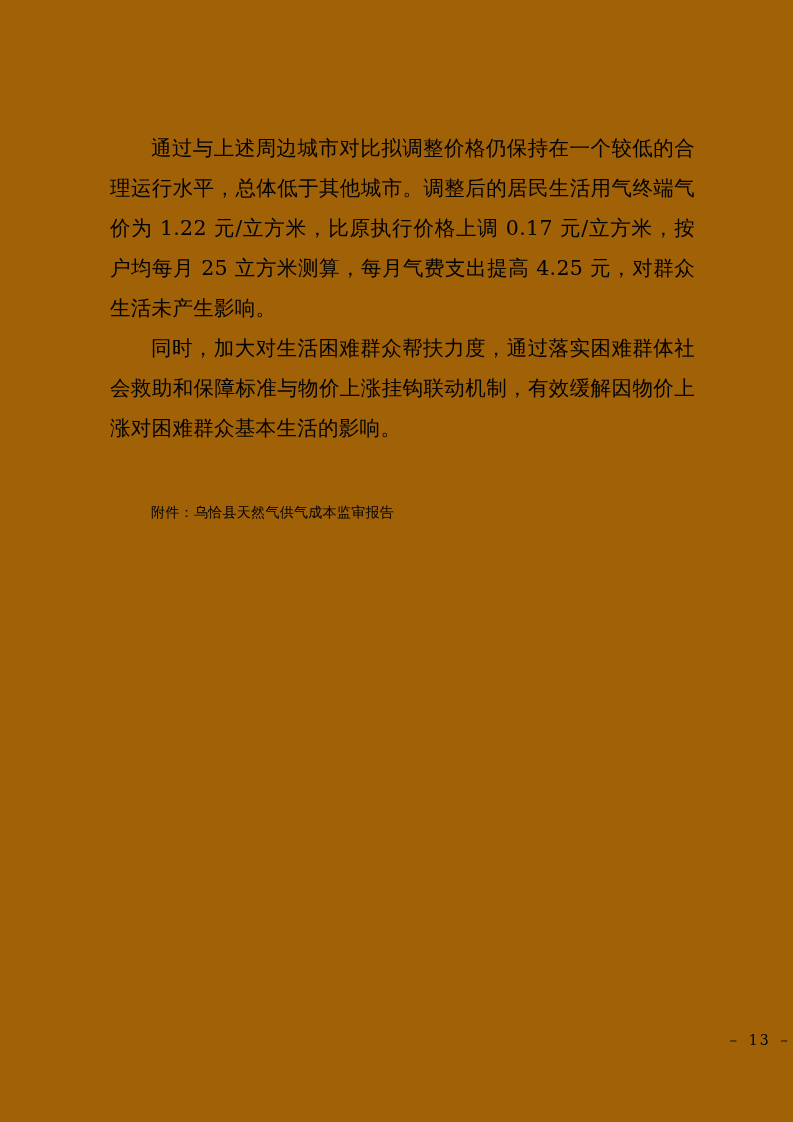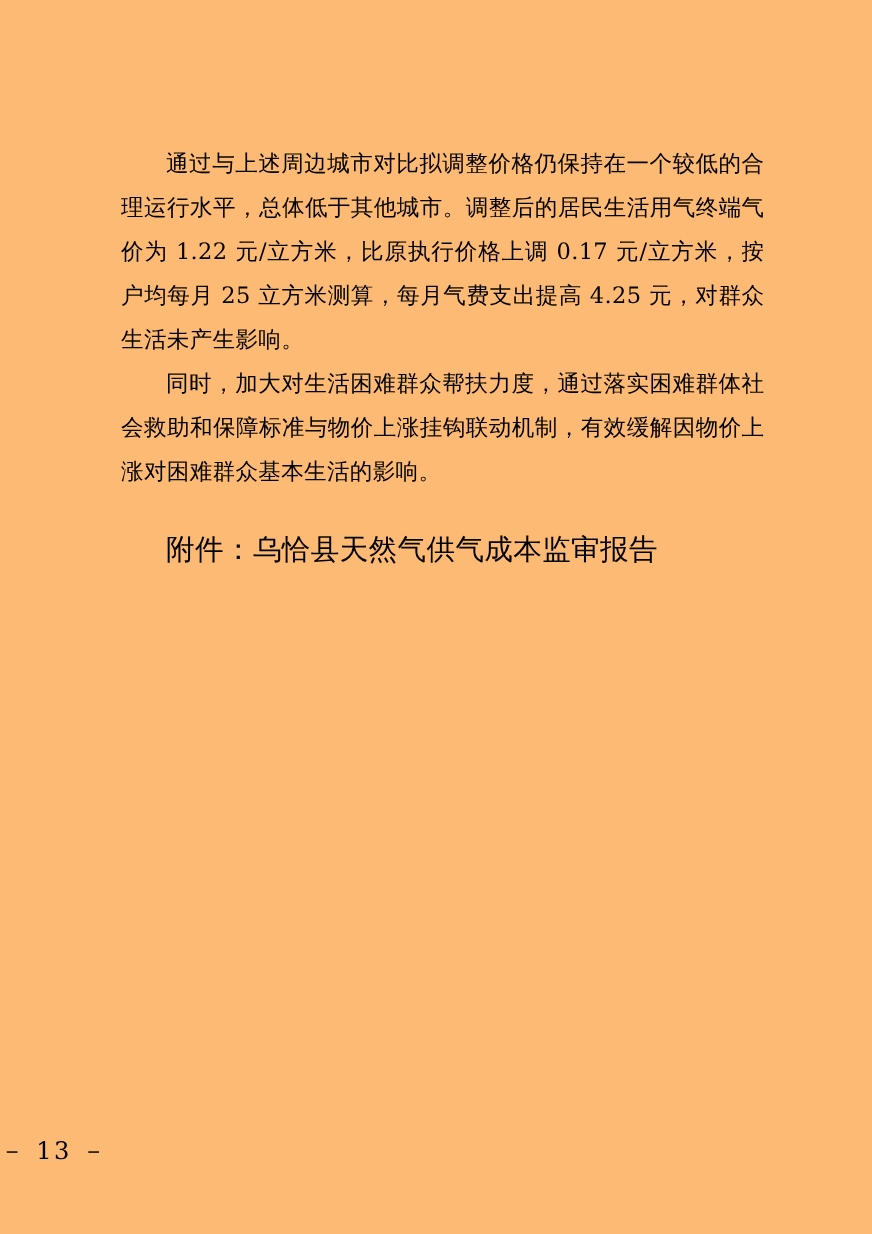--- a/index.html
+++ b/index.html
@@ -14,51 +14,51 @@
     font-family: "DejaVu Serif", "Liberation Serif", serif;
     color: #000000;
     overflow: hidden;
   }
   .page {
     position: absolute;
     top: 0;
     left: 0;
     width: 793px;
     height: 1122px;
-    background: #fdba74;
+    background: #a16207;
   }
   .content {
     position: absolute;
     left: 110px;
     top: 128px;
     width: 585px;
   }
   .para {
     font-size: 20.5px;
     line-height: 40px;
     text-align: justify;
     text-align-last: left;
     letter-spacing: 0.3px;
     margin: 0 0 0 0;
     text-indent: 41px;
   }
   .attachment {
-    font-size: 26px;
+    font-size: 14px;
     line-height: 40px;
     text-indent: 41px;
-    margin-top: 32px;
+    margin-top: 44px;
     letter-spacing: 0.3px;
   }
   .footer {
     position: absolute;
     left: 0;
     top: 1032px;
     width: 793px;
-    text-align: left;
-    font-size: 22px;
+    text-align: right;
+    font-size: 14px;
     font-family: "DejaVu Serif", "Liberation Serif", serif;
     letter-spacing: 2px;
     color: #000000;
   }
 </style>
 </head>
 <body>
 
 <div class="page">
   <div class="content">

